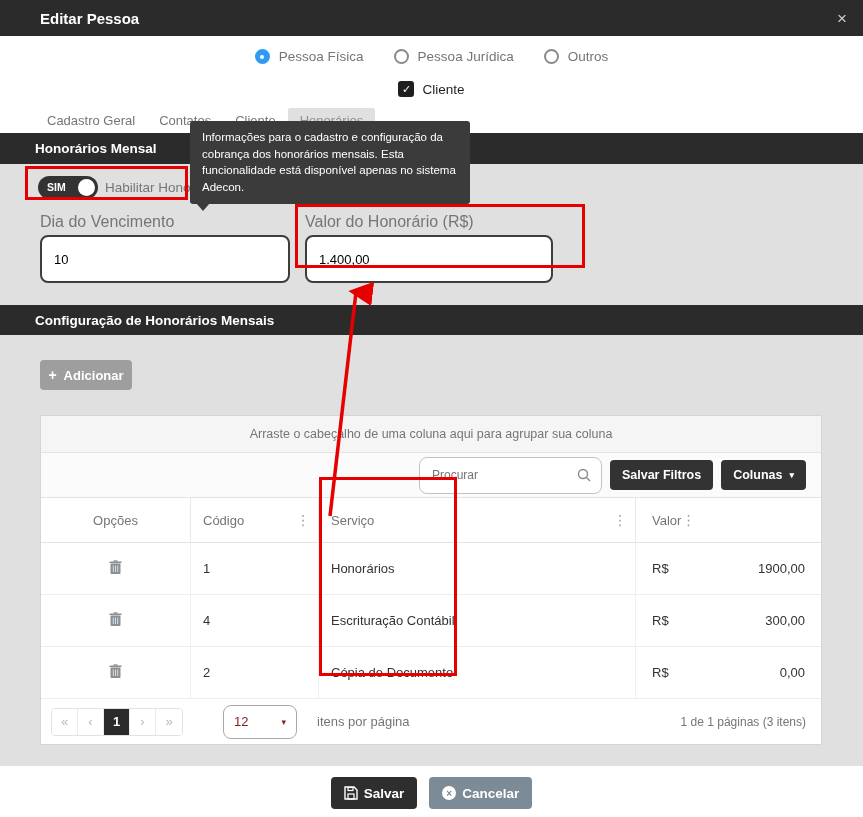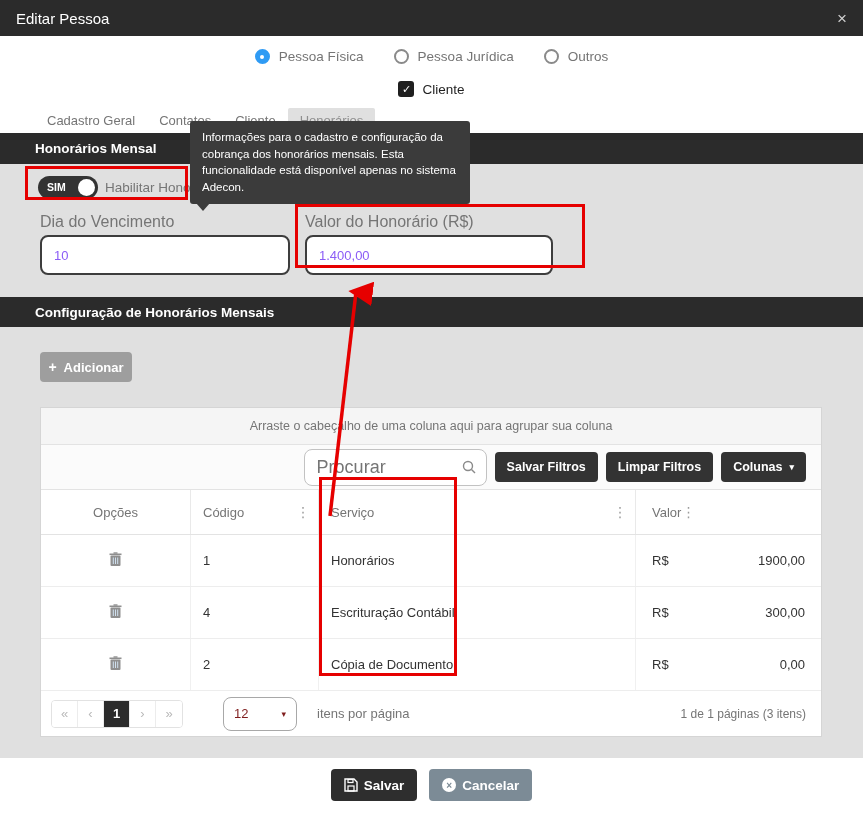--- a/index.html
+++ b/index.html
@@ -1,21 +1,21 @@
 <!DOCTYPE html>
 <html><head>
 <meta charset="utf-8">
 <style>
   * { margin:0; padding:0; box-sizing:border-box; }
   body { font-family:"Liberation Sans", sans-serif; background:#fff; }
   .page { position:relative; width:863px; height:817px; background:#fff; overflow:hidden; }
 
   
   .modal-header { height:36px; background:#2b2b2b; display:flex; align-items:center; padding:0 16px; }
-  .modal-title { color:#fff; font-size:15px; font-weight:normal; }
+  .modal-title { color:#fff; font-size:15px; font-weight:bold;margin-left:24px; }
   .close-x { margin-left:auto; color:#cfcfcf; font-size:17px; cursor:pointer; line-height:1; }
 
   
   .radio-row { display:flex; justify-content:center; gap:30px; margin-top:13px; align-items:center; }
   .radio-item { display:flex; align-items:center; gap:9px; }
   .radio-circle { width:15px; height:15px; border-radius:50%; border:2px solid #8a8a8a; background:#fff; position:relative; }
   .radio-item.selected .radio-circle { border-color:#2f9bf4; background:#2f9bf4; }
   .radio-item.selected .radio-circle::after { content:""; position:absolute; left:3.5px; top:3.5px; width:4px; height:4px; border-radius:50%; background:#fff; }
   .radio-label { font-size:13.5px; color:#757575; }
   .checkbox-row { display:flex; justify-content:center; margin-top:17px; align-items:center; gap:8px; }
@@ -34,33 +34,33 @@
 
   .toggle-row { display:flex; align-items:center; margin:8px 0 0 38px; height:30px; }
   .toggle-pill { width:60px; height:23px; border-radius:12px; background:#333; display:flex; align-items:center; padding:0 3px 0 9px; }
   .toggle-state { color:#fff; font-size:10.5px; font-weight:bold; }
   .toggle-knob { width:17px; height:17px; background:#fff; border-radius:50%; margin-left:auto; }
   .toggle-label { margin-left:7px; font-size:13.5px; color:#757575; }
   .help-icon { margin-left:6px; width:15px; height:15px; border-radius:50%; border:1px solid #5a9bd8; color:#1976d2; font-size:10px; display:flex; align-items:center; justify-content:center; }
 
   .fields-row { display:flex; margin:11px 0 0 40px; gap:15px; }
   .field-label { display:block; font-size:16px; color:#757575; margin-bottom:4px; }
-  .text-input { height:40px; border:2px solid #3d3d3d; border-radius:8px; padding:0 12px; font-size:13px; color:#8b5cf6; background:#fff; font-family:"Liberation Sans", sans-serif; outline:none; }
+  .text-input { height:48px; border:2px solid #3d3d3d; border-radius:8px; padding:0 12px; font-size:13px; color:#000000; background:#fff; font-family:"Liberation Sans", sans-serif; outline:none; }
   .input-dia { width:250px; }
   .input-valor { width:248px; }
 
   .add-btn { margin:25px 0 0 40px; width:92px; height:30px; background:#9e9e9e; color:#fff; border:none; border-radius:4px; font-size:13px; font-weight:bold; display:flex; align-items:center; justify-content:center; gap:7px; cursor:pointer; font-family:"Liberation Sans", sans-serif; }
   .plus-glyph { font-size:14px; font-weight:bold; }
 
   
   .table-card { margin:25px 41px 0 40px; background:#fff; border:1px solid #d5d5d5; }
   .group-row { height:37px; background:#f5f5f5; display:flex; align-items:center; justify-content:center; color:#757575; font-size:12.5px; border-bottom:1px solid #e3e3e3; }
   .toolbar { height:45px; background:#fbfbfb; display:flex; align-items:center; justify-content:flex-end; gap:8px; padding-right:15px; border-bottom:1px solid #e3e3e3; }
   .search-wrap { position:relative; width:183px; }
-  .search-input { width:183px; height:37px; border:1px solid #c2c2c2; border-radius:8px; padding:0 32px 0 12px; font-size:18px; color:#555; font-family:"Liberation Sans", sans-serif; outline:none; background:#fff; }
+  .search-input { width:183px; height:37px; border:1px solid #c2c2c2; border-radius:8px; padding:0 32px 0 12px; font-size:12px; color:#555; font-family:"Liberation Sans", sans-serif; outline:none; background:#fff; }
   .search-icon { position:absolute; right:10px; top:10px; }
   .tb-btn { height:30px; background:#333; color:#fff; border:none; border-radius:4px; padding:0 12px; font-size:12.5px; font-weight:600; display:flex; align-items:center; gap:7px; cursor:pointer; font-family:"Liberation Sans", sans-serif; }
   .caret { font-size:9px; }
 
   .hdr-row { display:flex; height:45px; border-bottom:1px solid #e3e3e3; color:#757575; font-size:13px; align-items:center; }
   .c-opts { width:150px; display:flex; justify-content:center; align-items:center; border-right:1px solid #e9e9e9; height:100%; }
   .c-code { width:128px; display:flex; justify-content:space-between; align-items:center; padding:0 8px 0 12px; border-right:1px solid #e9e9e9; height:100%; }
   .c-serv { width:317px; display:flex; justify-content:space-between; align-items:center; padding:0 8px 0 12px; border-right:1px solid #e9e9e9; height:100%; }
   .c-val  { flex:1; display:flex; align-items:center; padding:0 0 0 16px; height:100%; }
   .menu-dots { color:#9c9c9c; font-size:14px; cursor:pointer; }
@@ -178,21 +178,20 @@
         <div class="search-wrap">
           <input class="search-input" type="text" placeholder="Procurar" style="">
           <span class="search-icon">
             <svg width="16" height="16" viewBox="0 0 16 16">
                 <circle cx="7" cy="7" r="4.5" fill="none" stroke="#8a8a8a" stroke-width="1.4"></circle>
                 <line x1="10.5" y1="10.5" x2="14" y2="14" stroke="#8a8a8a" stroke-width="1.4"></line>
               </svg>
           </span>
         </div>
         <button class="tb-btn">Salvar Filtros</button>
-        <button class="tb-btn">Limpar Filtros</button>
         <button class="tb-btn">
           <span>Colunas</span>
           <span class="caret">▾</span>
         </button>
       </div>
 
       <div class="hdr-row">
         <div class="c-opts">
           <span>Opções</span>
         </div>

